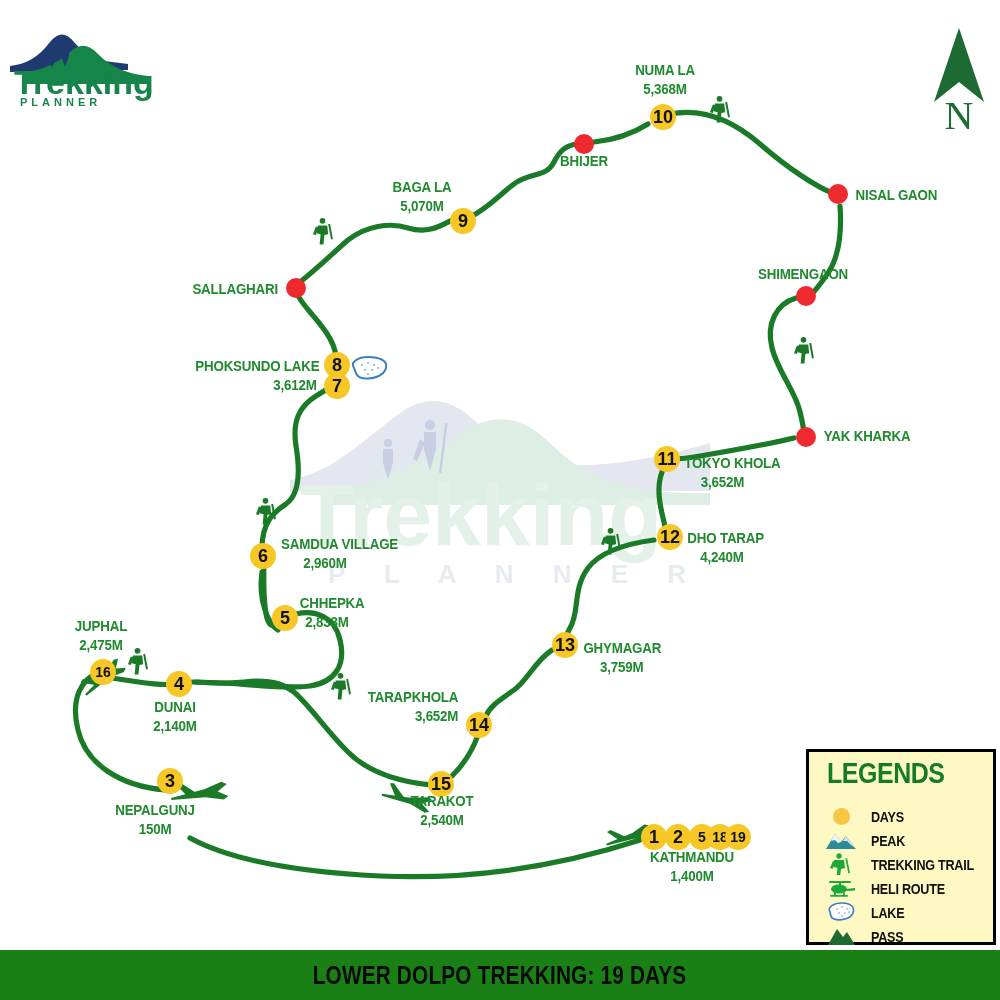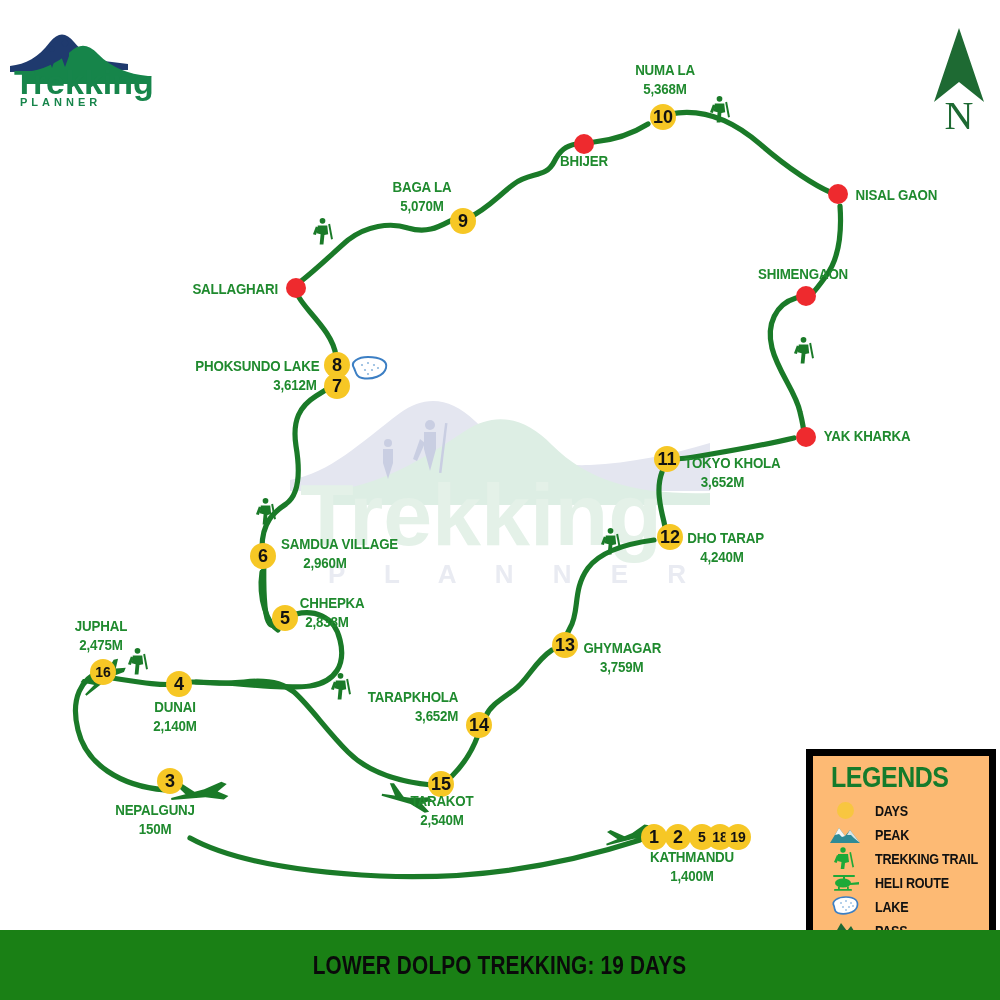--- a/index.html
+++ b/index.html
@@ -67,36 +67,36 @@
   }
   .plabel .alt { display:block; }
   .plabel.ctr { text-align:center; }
   .plabel.right { text-align:right; }
   .plabel.left { text-align:left; }
 
   
   .legend {
     position: absolute; left: 806px; top: 749px;
     width: 190px; height: 196px;
-    background: #fdba74;
-    border: 7px solid #000000;
+    background: #fef9c3;
+    border: 3px solid #000000;
     padding: 4px 6px 0 6px;
   }
   .legend-title {
     color: #157B2B;
     font-family: "Liberation Sans", sans-serif;
     font-weight: bold;
     font-size: 29px;
     letter-spacing: -0.5px;
     transform: scaleX(0.86);
     transform-origin: left center;
     line-height: 1.05;
     margin: 2px 0 2px 12px;
   }
-  .legend-list { margin-top: 6px; }
+  .legend-list { margin-top: 16px; }
   .legend-row {
     display: flex; align-items: center;
     height: 24px; margin-left: 8px;
   }
   .legend-icon {
     width: 36px; height: 22px;
     display:flex; align-items:center; justify-content:center;
     flex: 0 0 36px;
   }
   .legend-label {
@@ -111,21 +111,21 @@
     margin-left: 12px;
   }
   .legend-dot-days {
     width: 17px; height: 17px; border-radius: 50%;
     background: #F8C640;
   }
 
   
   .footer {
     position: absolute; left: 0; bottom: 0;
-    width: 1000px; height: 70px;
+    width: 1000px; height: 50px;
     background: #1A8015;
     display:flex; align-items:center; justify-content:center;
   }
   .footer-text {
     color: #0a0a0a;
     font-family: "Liberation Sans", sans-serif;
     font-weight: bold;
     font-size: 26px;
     letter-spacing: 0.2px;
     transform: scaleX(0.80);

